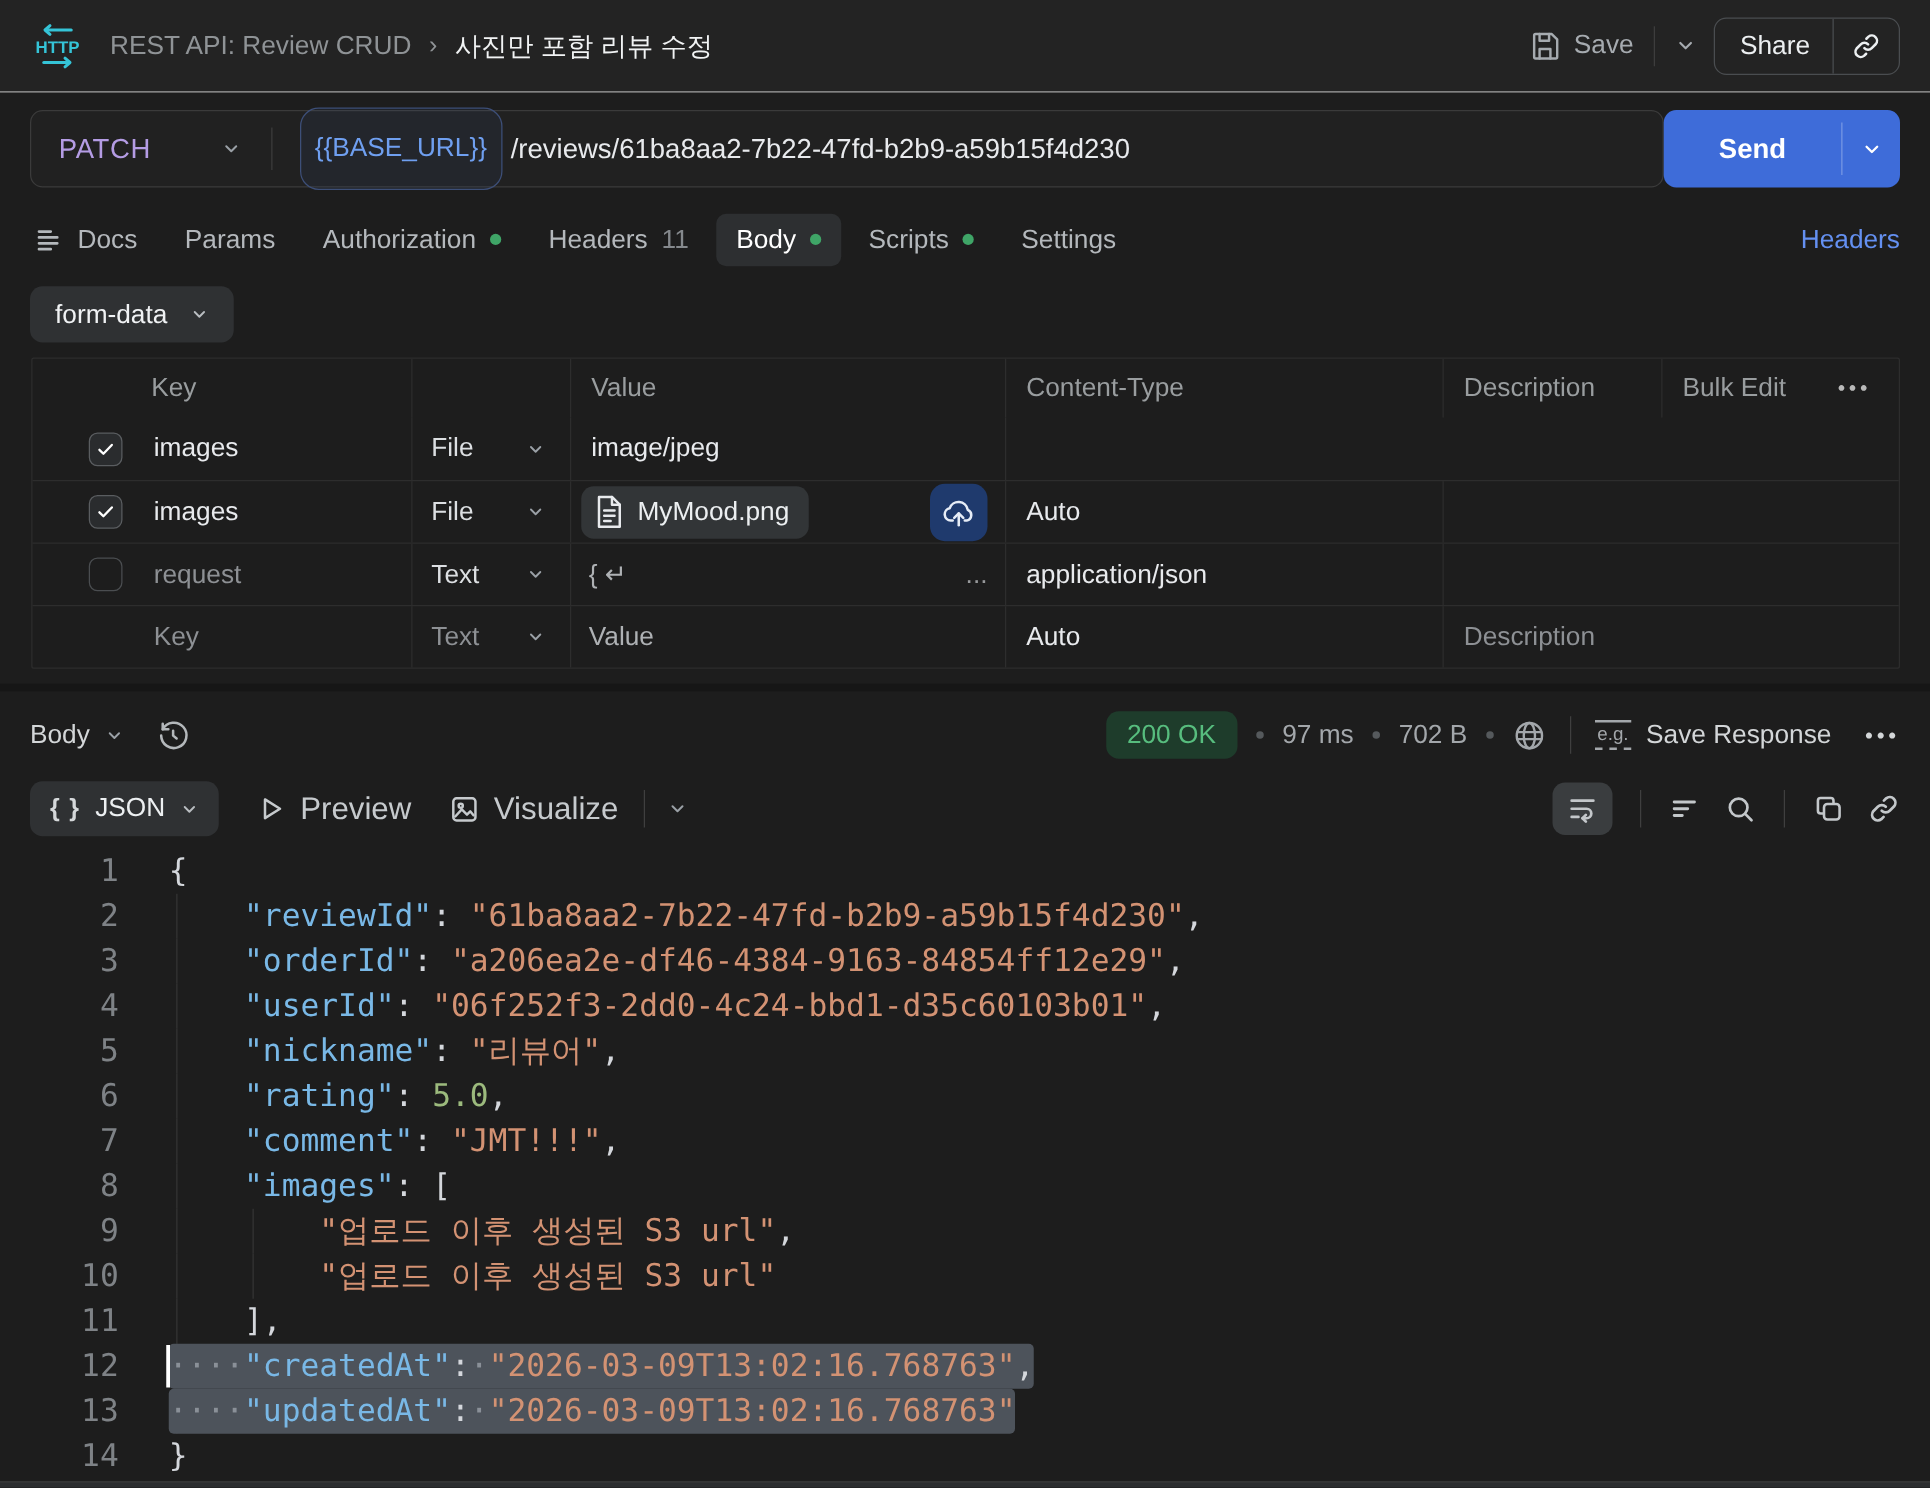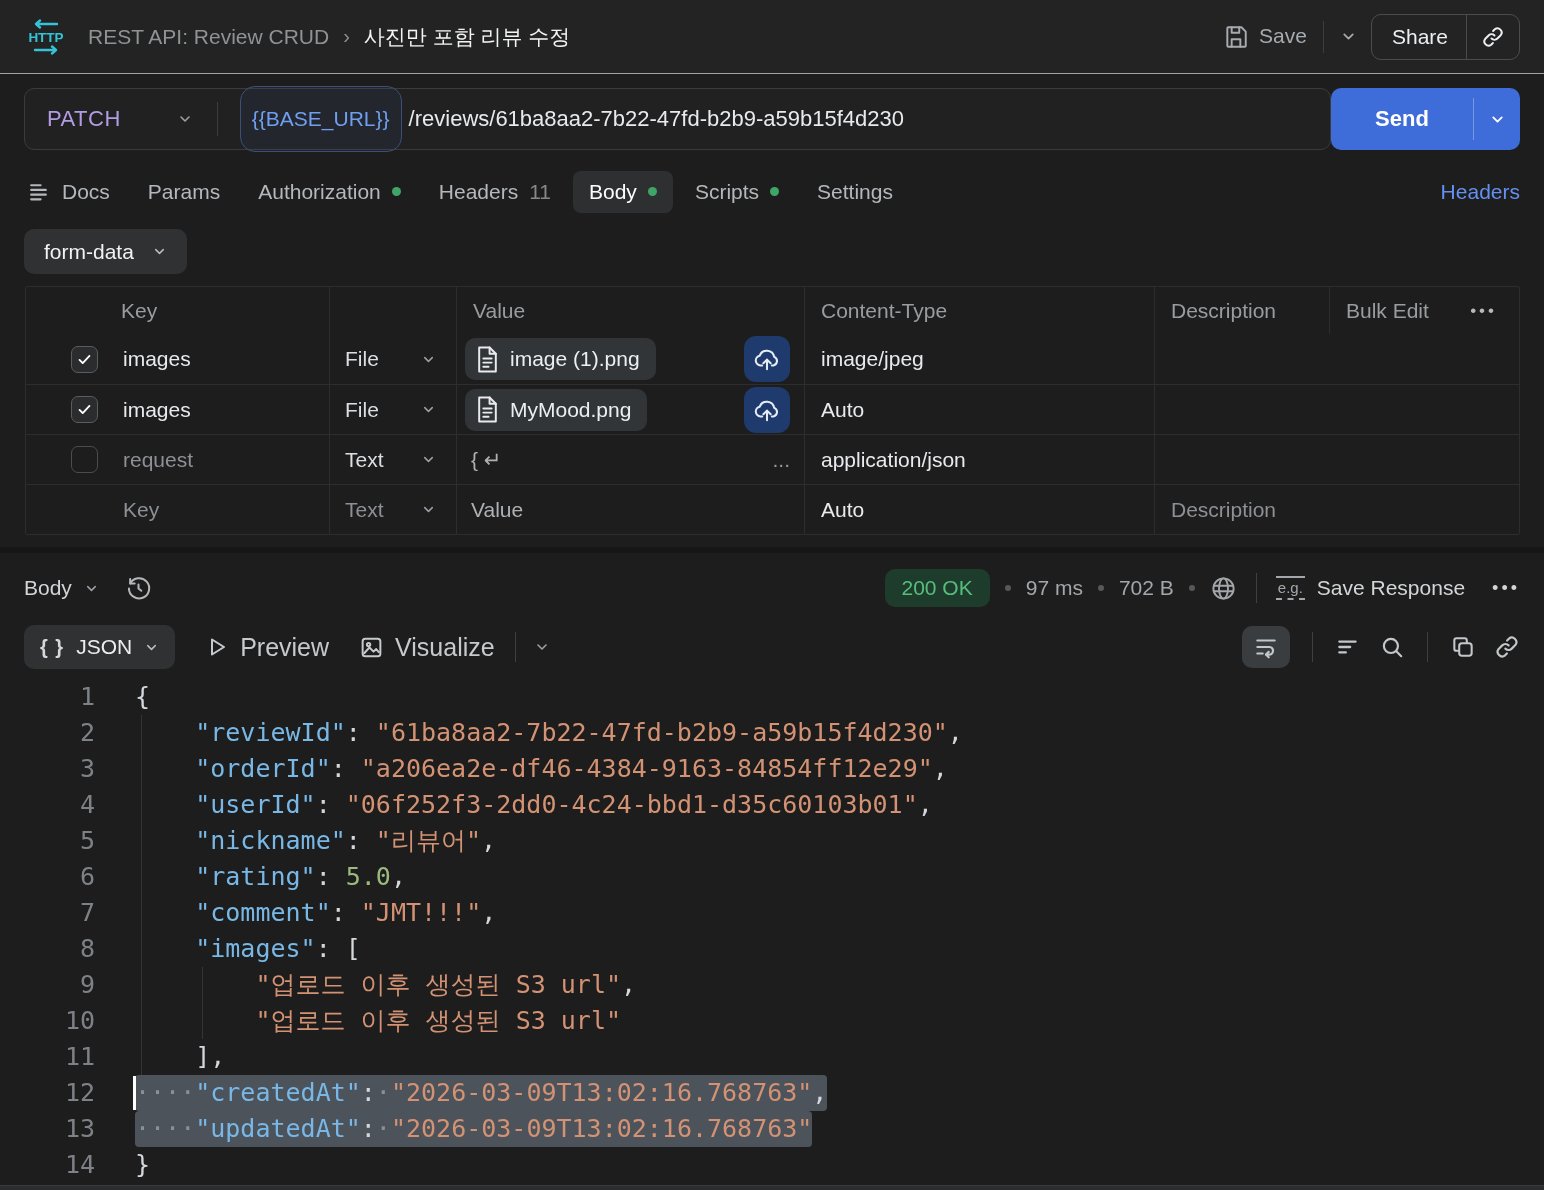--- a/index.html
+++ b/index.html
@@ -306,41 +306,20 @@
             </svg>
           </span>
           <span>images</span>
         </div>
         <div class="t-cell c-type">
           <span>File</span>
           <span class="chev">
             <svg width="15" height="15" viewBox="0 0 24 24" fill="none" stroke="currentColor" stroke-width="2.4" stroke-linecap="round" stroke-linejoin="round">
               <path d="M6 9l6 6 6-6"></path>
             </svg>
-          </span>
-        </div>
-        <div class="t-cell c-value">
-          <span class="file-chip">
-            <span>
-              <svg width="23" height="27" viewBox="0 0 22 26" fill="none" stroke="#e8eaed" stroke-width="1.9" stroke-linecap="round" stroke-linejoin="round">
-                <path d="M3 1.5h10l6 6v17H3z"></path>
-                <path d="M13 1.5v6h6"></path>
-                <path d="M7 12h8M7 16h8M7 20h5"></path>
-              </svg>
-            </span>
-            <span>image (1).png</span>
-          </span>
-          <span class="upload-btn">
-            <span>
-              <svg width="30" height="26" viewBox="0 0 28 24" fill="none" stroke="#e6ecf6" stroke-width="1.9" stroke-linecap="round" stroke-linejoin="round">
-                <path d="M9.5 18H8a4.6 4.6 0 0 1-.8-9.1A7 7 0 0 1 20.7 10 4.2 4.2 0 0 1 20 18h-1.5"></path>
-                <path d="M14 21.5V12.8"></path>
-                <path d="m10.6 16 3.4-3.4 3.4 3.4"></path>
-              </svg>
-            </span>
           </span>
         </div>
         <div class="t-cell c-ct">image/jpeg</div>
         <div class="t-cell c-desc" style="grid-column: span 2;"></div>
       </div>
       <div class="t-row data">
         <div class="t-cell c-key">
           <span class="checkbox checked">
             <svg width="17" height="17" viewBox="0 0 24 24" fill="none" stroke="#fff" stroke-width="2.6" stroke-linecap="round" stroke-linejoin="round">
               <path d="M5 12.5l4.5 4.5L19 7"></path>

